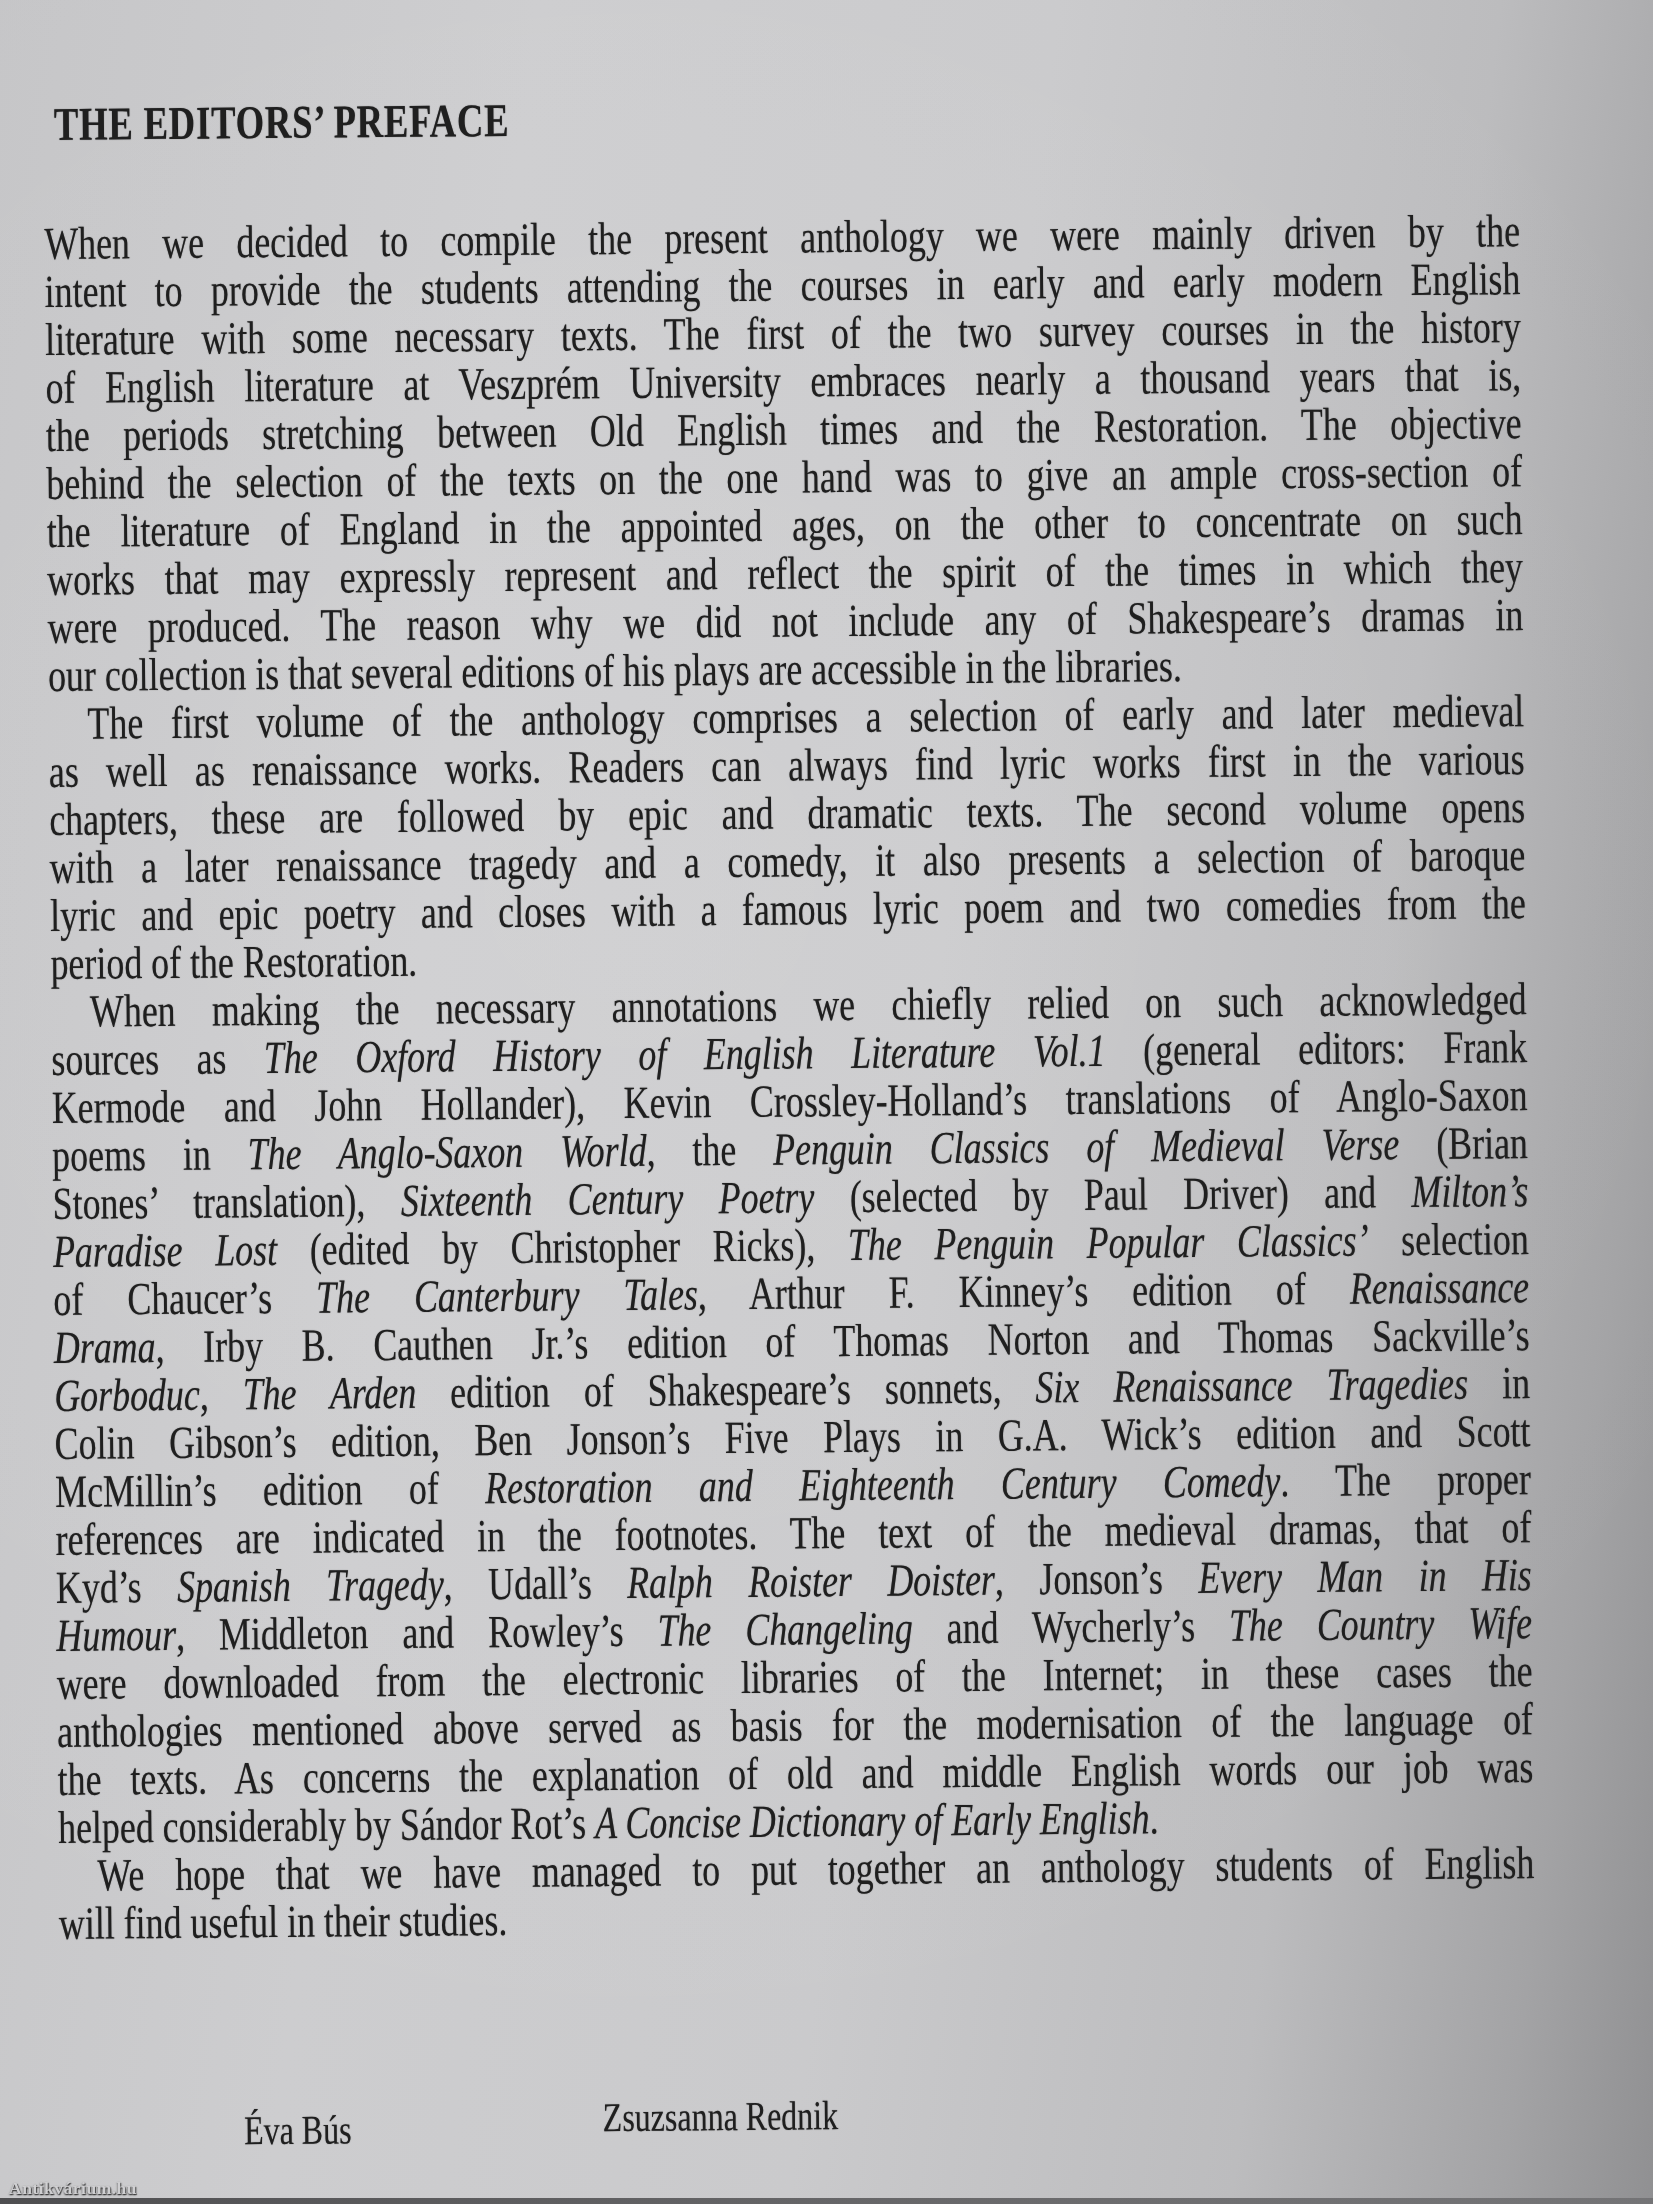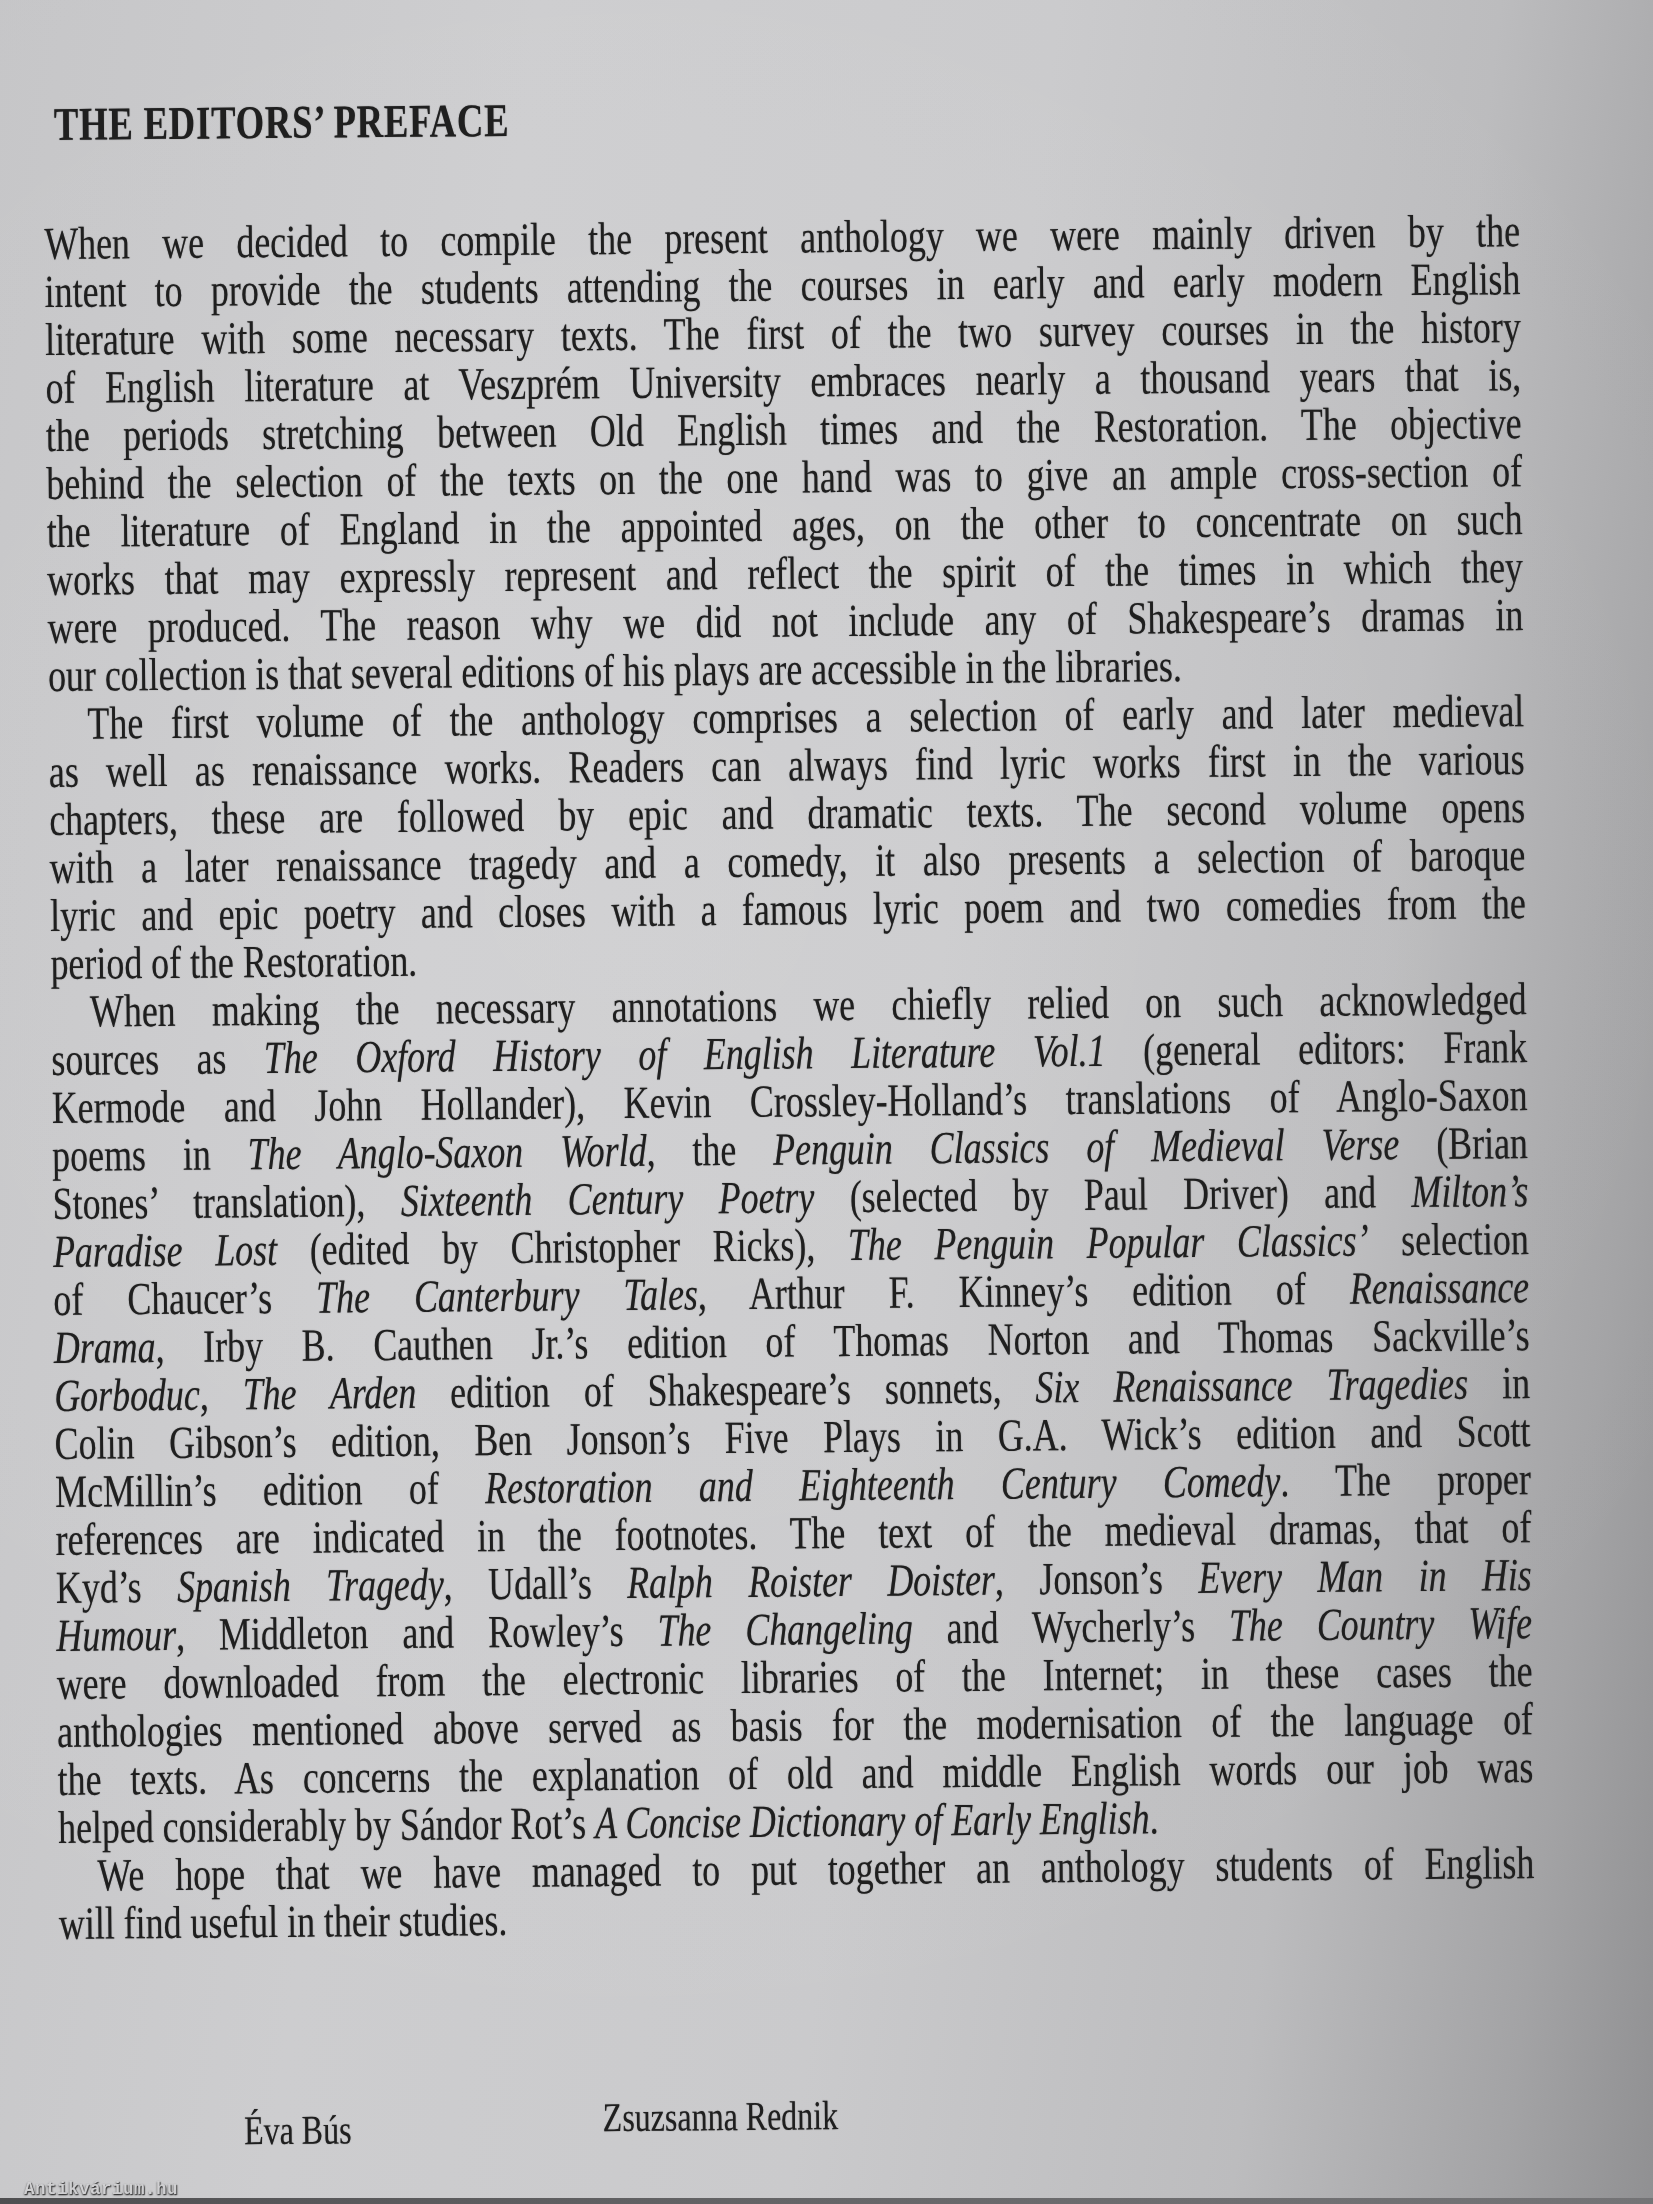--- a/index.html
+++ b/index.html
@@ -54,22 +54,22 @@
     margin-top: 162px;
     padding-left: 235px;
     font-size: 41px;
     line-height: 45px;
     white-space: nowrap;
   }
   .sig { display: inline-block; }
   .sig-right { margin-left: 312px; position: relative; top: -9.7px; }
   .watermark {
     position: absolute;
-    left: 24px; bottom: 5.8px;
-    font-family: Liberation Mono, monospace;
+    left: 9px; bottom: 5.8px;
+    font-family: Liberation Serif, serif;
     font-weight: 700;
     font-size: 17.5px;
     letter-spacing: 0.5px;
     color: #cfcfd1;
     text-shadow: 0 1px 1.9px rgba(40,40,40,0.85), 1px 1px 1px rgba(30,30,30,0.7);
     text-align: center;
   }
   .bottom-strip {
     position: absolute;
     left: 0; bottom: 0;

